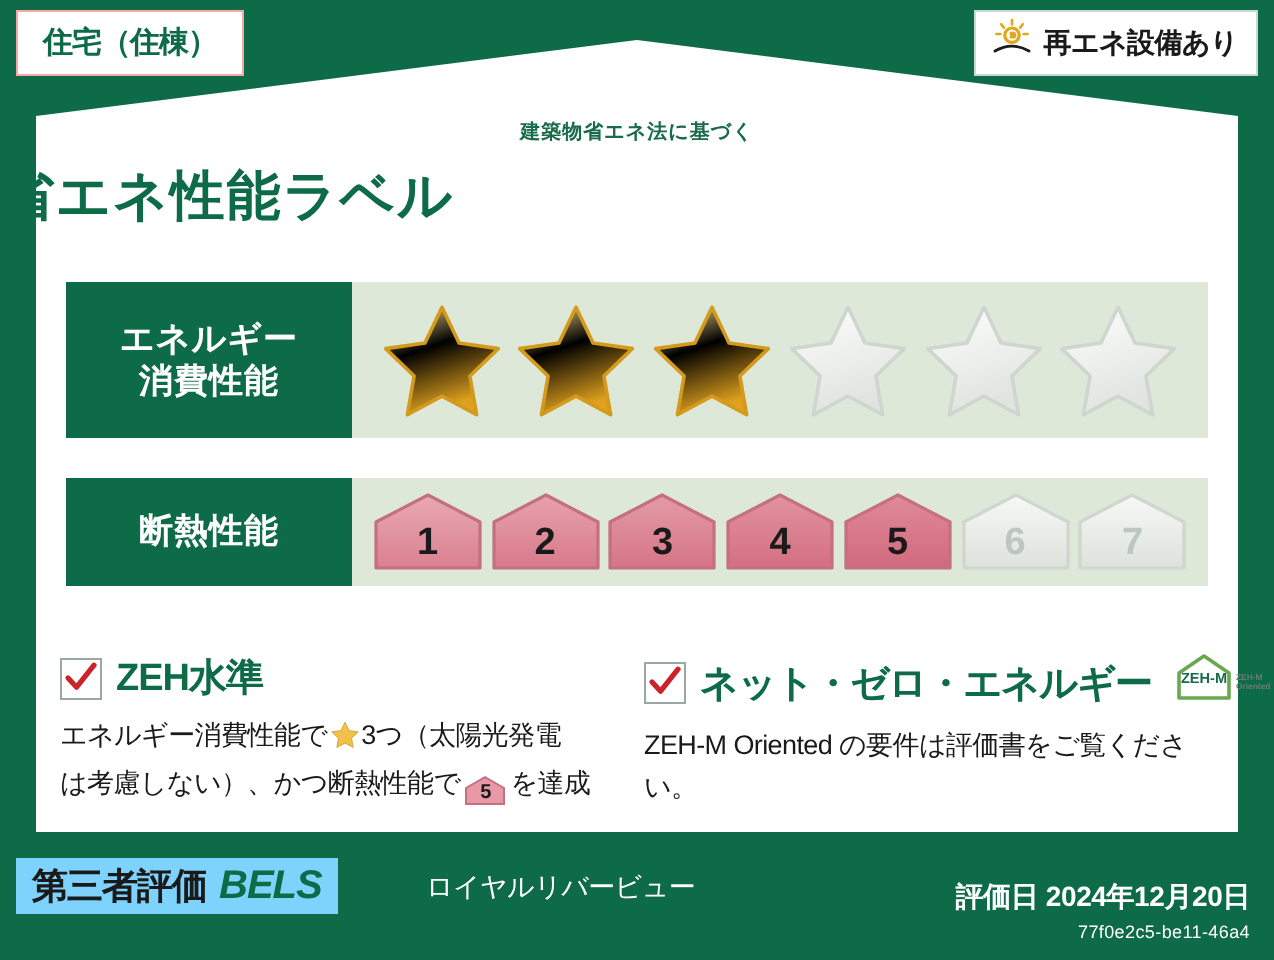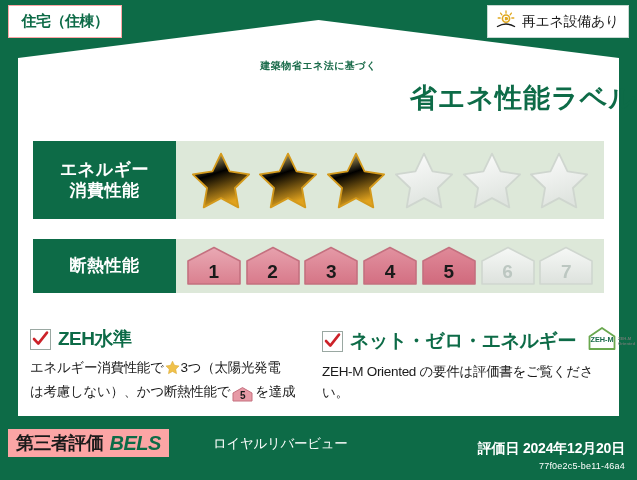--- a/index.html
+++ b/index.html
@@ -45,21 +45,21 @@
     background: #ffffff;
     border: 1px solid #c8d8d2;
     display: flex;
     align-items: center;
     gap: 5px;
     padding: 0 9px 0 7px;
     z-index: 6;
   }
   .renew-badge .txt {
     font-size: 14px;
-    font-weight: normal;
+    font-weight: bold;
     color: #1a1a1a;
     letter-spacing: -0.3px;
   }
   
   .house-body {
     position: absolute;
     left: 18px;
     top: 20px;
     width: 601px;
     height: 396px;
@@ -78,21 +78,21 @@
     font-weight: bold;
     color: #1a6b4a;
     letter-spacing: 0.5px;
     z-index: 4;
   }
   .title-main {
     position: absolute;
     top: 80px;
     left: 0;
     right: 0;
-    text-align: right;
+    text-align: left;
     font-size: 27px;
     font-weight: bold;
     color: #0d6b47;
     letter-spacing: 1px;
     z-index: 4;
   }
   
   .perf-row {
     position: absolute;
     left: 33px;
@@ -212,21 +212,21 @@
     line-height: 17px;
     color: #1a1a1a;
   }
   .zehm-logo { margin-left: 4px; flex: none; }
   
   .footer-bels {
     position: absolute;
     left: 8px;
     top: 429px;
     height: 28px;
-    background: #fca5a5;
+    background: #7dd3fc;
     display: flex;
     align-items: center;
     padding: 0 8px;
     z-index: 6;
     justify-content: space-between;
   }
   .footer-bels .jp {
     font-size: 18px;
     font-weight: bold;
     color: #1a1a1a;

